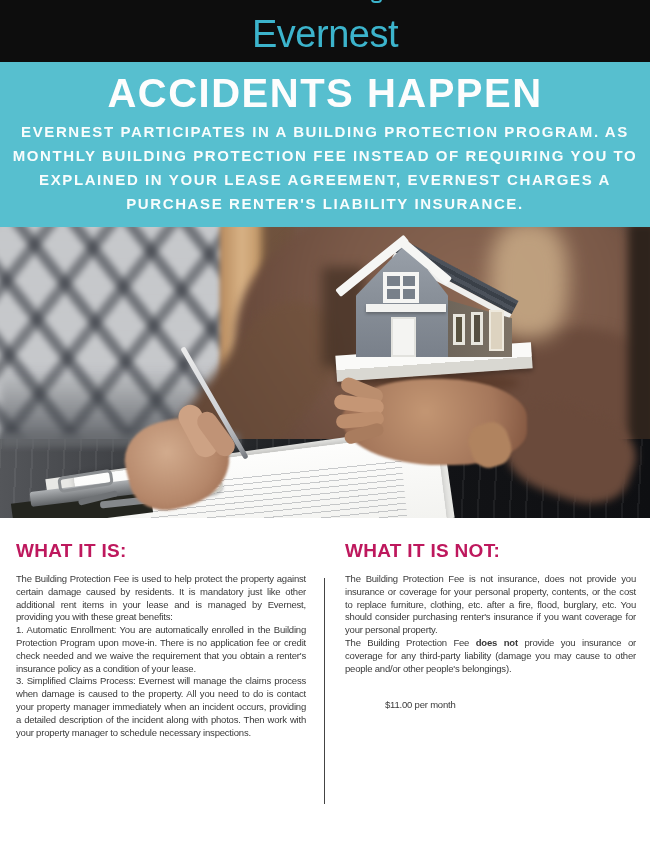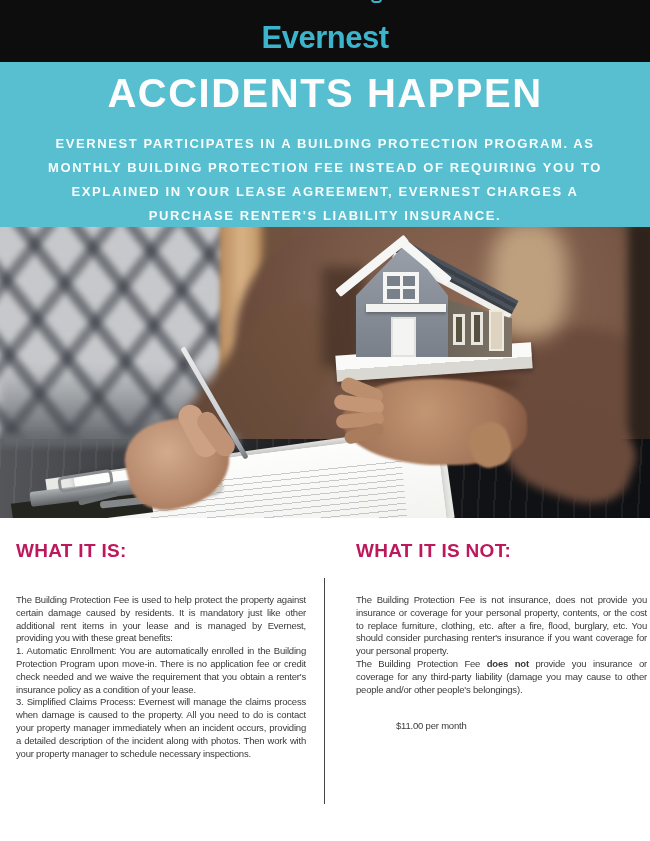--- a/index.html
+++ b/index.html
@@ -4,27 +4,27 @@
 <style>
   * { margin:0; padding:0; box-sizing:border-box; }
   html,body { background:#fff; }
   .page {
     position:relative; width:650px; height:841px; overflow:hidden;
     background:#fff; font-family:"Liberation Sans", sans-serif;
   }
   
   .band-black { position:absolute; left:0; top:0; width:650px; height:62px; background:#0d0d0d; }
   .logo { position:absolute; left:0; top:0; width:100%; height:62px; display:flex; align-items:flex-end; justify-content:center; padding-bottom:6px; }
-  .logo-text { position:relative; font-size:31px; font-weight:bold; letter-spacing:-0.5px; color:#3cb4cc; }
+  .logo-text { position:relative; font-size:38px; font-weight:normal; letter-spacing:-0.5px; color:#3cb4cc; }
   .logo-door { position:absolute; left:57%; top:-14px; width:11px; height:17px; border:2.5px solid #3cb4cc; border-radius:4px; }
   .logo-door::before { content:""; position:absolute; left:2px; top:2px; width:3px; height:3px; border-radius:50%; border:1.5px solid #3cb4cc; }
   
   .band-teal { position:absolute; left:0; top:62px; width:650px; height:165px; background:#57bfcf; text-align:center; }
   .hero-title { margin-top:10px; font-size:40px; line-height:42px; font-weight:bold; letter-spacing:1.5px; color:#fdfdfd; }
-  .hero-sub { margin-top:18px; font-size:13px; font-weight:bold; letter-spacing:1.6px; line-height:24px; color:rgba(255,255,255,.96); }
+  .hero-sub { margin-top:6px; font-size:15px; font-weight:bold; letter-spacing:1.6px; line-height:24px; color:rgba(255,255,255,.96); }
   
   .photo { position:absolute; left:0; top:227px; width:650px; height:291px; overflow:hidden; background:#6e5244; }
   .photo div { position:absolute; }
   .ph-base { left:0; top:0; width:650px; height:291px; background:linear-gradient(90deg,#9a9a98 0%,#8b8078 20%,#75584a 38%,#6e5244 100%); }
   .ph-lattice { left:-12px; top:-12px; width:235px; height:265px; background-color:#c2c4c7;
     background-image:
       repeating-linear-gradient(52deg, rgba(40,44,52,.55) 0 11px, rgba(40,44,52,0) 11px 44px),
       repeating-linear-gradient(-52deg, rgba(40,44,52,.5) 0 11px, rgba(40,44,52,0) 11px 48px),
       repeating-linear-gradient(0deg, rgba(255,255,255,.3) 0 2px, rgba(255,255,255,0) 2px 9px);
     filter:blur(3px); }
@@ -83,24 +83,24 @@
   .ph-hand-right { left:342px; top:152px; width:185px; height:86px; border-radius:50% 48% 42% 56%;
     background:radial-gradient(circle at 45% 38%,#c39673,#a5775b 60%,#81553f 95%); filter:blur(1px); }
   .ph-rf1 { left:340px; top:156px; width:44px; height:15px; background:#bb8e6e; border-radius:8px; transform:rotate(22deg); }
   .ph-rf2 { left:334px; top:170px; width:50px; height:15px; background:#c59675; border-radius:8px; transform:rotate(8deg); }
   .ph-rf3 { left:336px; top:186px; width:48px; height:14px; background:#bd8e6d; border-radius:8px; transform:rotate(-5deg); }
   .ph-rf4 { left:344px; top:200px; width:40px; height:13px; background:#a97c5e; border-radius:8px; transform:rotate(-16deg); }
   .ph-thumbweb { left:470px; top:196px; width:40px; height:44px; background:#b0835f; border-radius:40%; transform:rotate(-18deg); filter:blur(1px); }
   
   .col { position:absolute; top:540px; }
   .col-left { left:16px; width:290px; }
-  .col-right { left:356px; width:291px; }
+  .col-right { left:345px; width:291px; }
   .col h2 { font-size:19px; font-weight:bold; letter-spacing:0.3px; color:#be185d; }
   .col p { font-size:9.5px; letter-spacing:-0.2px; line-height:12.8px; text-align:justify; color:#3a3a3a; }
-  .col p.first { margin-top:32px; }
+  .col p.first { margin-top:11px; }
   .col p.price { margin-top:24px; text-align:left;padding-left:40px; }
   .col b { font-weight:bold; }
   .divider { position:absolute; left:324px; top:578px; width:1px; height:226px; background:#444; }
 </style>
 </head>
 <body>
 
 <div class="page">
 
   <div class="band-black">

